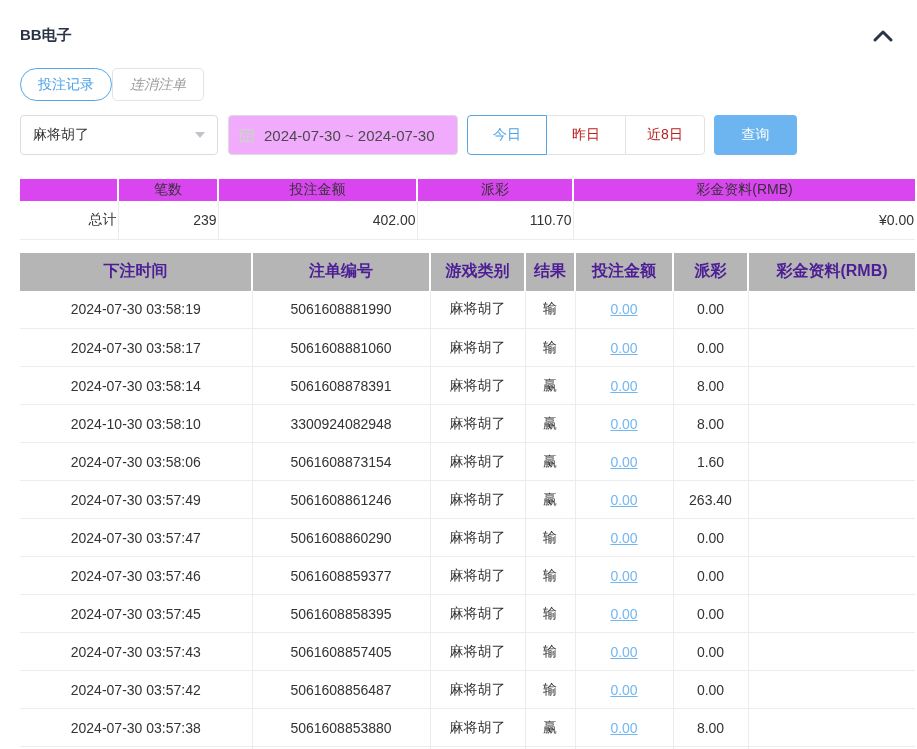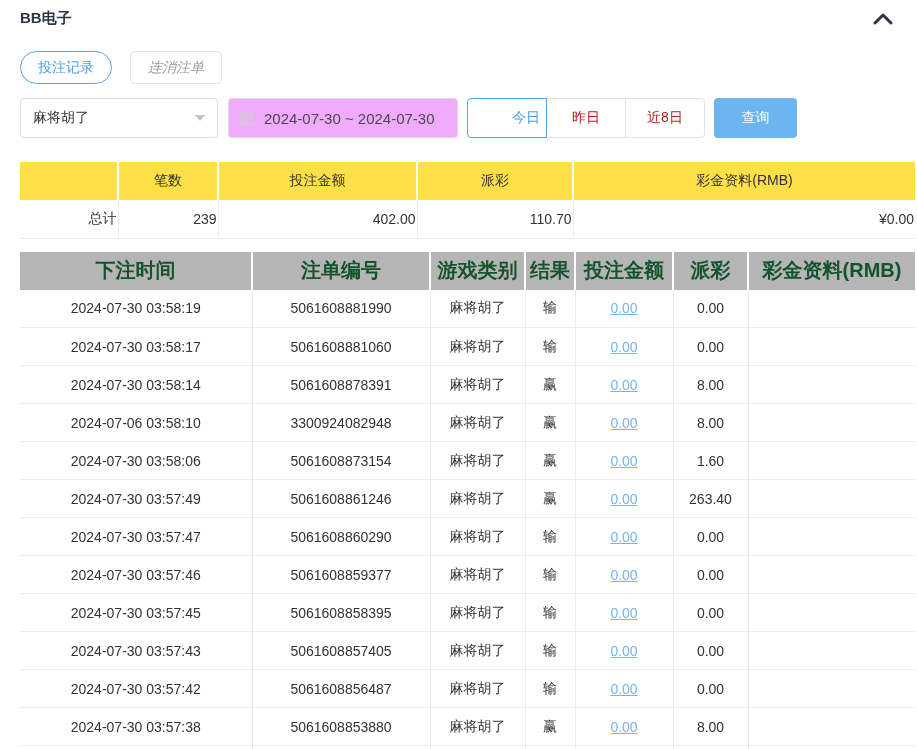--- a/index.html
+++ b/index.html
@@ -5,25 +5,26 @@
   * { box-sizing: border-box; }
   html,body { margin:0; padding:0; }
   body {
     width:917px; height:749px; overflow:hidden;
     background:#ffffff; color:#333;
     font-family:"Liberation Sans", sans-serif;
   }
   .panel-header {
     display:flex; align-items:center; justify-content:space-between;
     padding:9px 23px 0 20px;
+    margin-top:17px;
   }
   .panel-title { font-size:15px; font-weight:700; color:#2a3446; }
   .collapse-btn { background:none; border:none; padding:0; cursor:pointer; line-height:0; }
 
-  .tabs { margin:23px 0 0 20px; display:flex; gap:18px; }
+  .tabs { margin:23px 0 0 20px; display:flex; }
   .tab {
     height:33px; padding:0 17px; display:flex; align-items:center;
     font-size:14px; background:#fff; cursor:pointer;
   }
   .tab.active { border:1px solid #55a6e8; color:#47a0e8; border-radius:17px; }
   .tab.inactive { border:1px solid #e3e3e3; color:#9a9a9a; border-radius:5px;font-style:italic; }
 
   .toolbar { margin:14px 0 0 20px; display:flex; align-items:center; }
   .select-box {
     width:198px; height:40px; border:1px solid #dcdcdc; border-radius:4px;
@@ -38,46 +39,46 @@
     margin-left:10px; width:230px; height:40px; border:1px solid #dcdcdc; border-radius:4px;
     display:flex; align-items:center; gap:9px; padding:0 10px;
     font-size:15px; color:#4a4a4a; cursor:pointer; background:#f0abfc;
   }
   .range-group { margin-left:9px; display:flex; }
   .range-btn {
     width:80px; height:40px; border:1px solid #e2e2e2; background:#fff;
     color:#b91c1c; font-size:14px; cursor:pointer; margin-left:-1px;
     font-family:"Liberation Sans", sans-serif; position:relative;
   }
-  .range-btn:first-child { margin-left:0; border-radius:4px 0 0 4px;text-align:right; }
+  .range-btn:first-child { margin-left:0; border-radius:4px 0 0 4px; }
   .range-btn:last-child { border-radius:0 4px 4px 0; }
   .range-btn.active { border-color:#55a6e8; color:#47a0e8; z-index:1; }
   .query-btn {
     margin-left:9px; width:83px; height:40px; border:none; border-radius:4px;
     background:#6cb5f0; color:#fff; font-size:14px; cursor:pointer;
     font-family:"Liberation Sans", sans-serif;
   }
 
   table { border-collapse:collapse; table-layout:fixed; }
   .summary-table { margin:24px 0 0 20px; width:895px; font-size:14px; }
   .summary-table th {
-    background:#fde047; color:#333; font-weight:400; height:38px;
+    background:#d946ef; color:#333; font-weight:400; height:22px;
     border-right:2px solid #fff; text-align:center;
   }
   .summary-table th:last-child { border-right:none; }
   .summary-table td {
     background:#fff; height:38px; text-align:right;
     border-right:1px solid #ececec; border-bottom:1px solid #ececec;
   }
   .summary-table td:last-child { border-right:none; }
 
   .records-table { margin:13px 0 0 20px; width:895px; font-size:14px; }
   .records-table th {
-    background:#b5b5b5; color:#14532d; font-weight:700; height:38px;
-    border-right:2px solid #fff; text-align:center; font-size:20px;
+    background:#b5b5b5; color:#4c1d95; font-weight:700; height:38px;
+    border-right:2px solid #fff; text-align:center; font-size:16px;
   }
   .records-table th:last-child { border-right:none; }
   .records-table td {
     background:#fff; height:38px; text-align:center; color:#333;
     border-right:1px solid #ececec; border-bottom:1px solid #ececec;
   }
   .records-table td:last-child { border-right:none; }
   .amt-link { color:#73b7f1; text-decoration:underline; cursor:pointer; }
 </style>
 </head>
@@ -203,21 +204,21 @@
         <td>2024-07-30 03:58:14</td>
         <td>5061608878391</td>
         <td>麻将胡了</td>
         <td>赢</td>
         <td><a href="#" class="amt-link">0.00</a></td>
         <td>8.00</td>
         <td></td>
       </tr>
 
       <tr>
-        <td>2024-07-06 03:58:10</td>
+        <td>2024-10-30 03:58:10</td>
         <td>3300924082948</td>
         <td>麻将胡了</td>
         <td>赢</td>
         <td><a href="#" class="amt-link">0.00</a></td>
         <td>8.00</td>
         <td></td>
       </tr>
 
       <tr>
         <td>2024-07-30 03:58:06</td>

